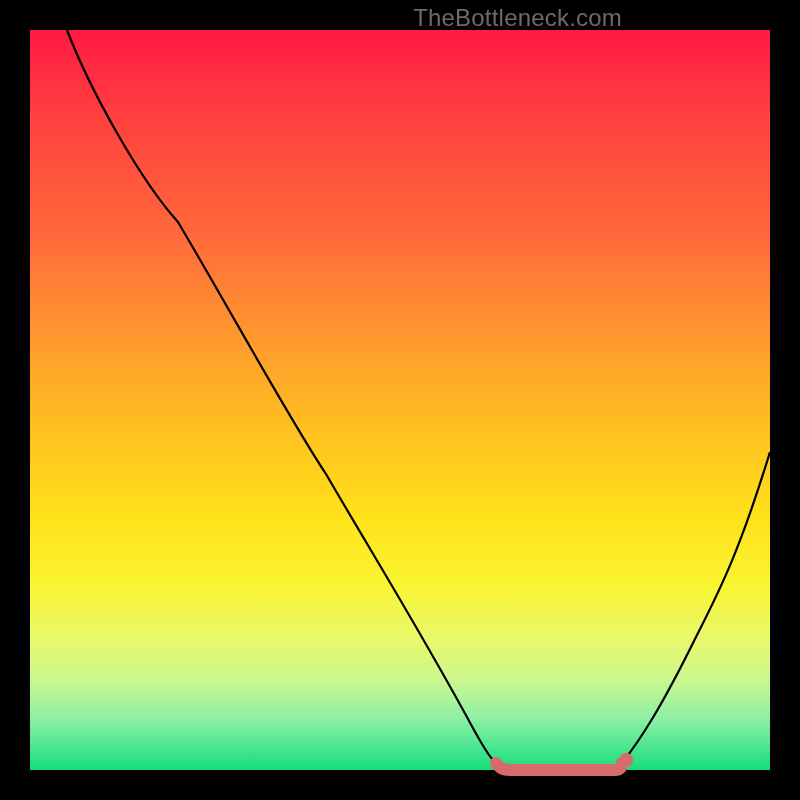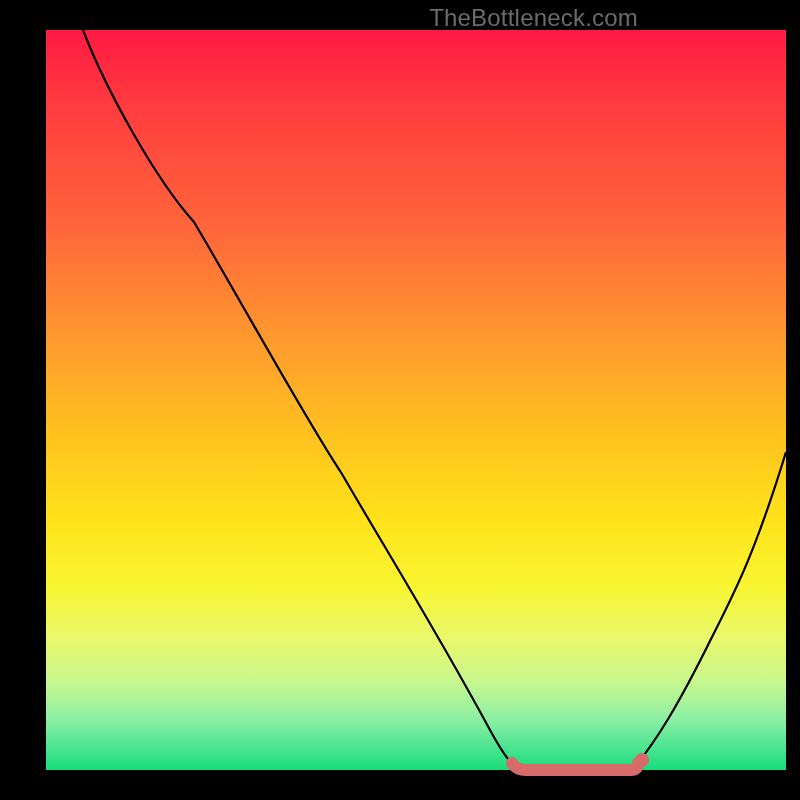--- a/index.html
+++ b/index.html
@@ -9,21 +9,20 @@
     height: 800px;
     background: #000;
     font-family: Arial, Helvetica, sans-serif;
     overflow: hidden;
   }
   .frame {
     position: relative;
     width: 656px;
     height: 800px;
     background: #000;
-    margin-left: 16px;
   }
   .plot-area {
     position: absolute;
     left: 30px;
     top: 30px;
     width: 740px;
     height: 740px;
     
     background: linear-gradient(
       to bottom,

